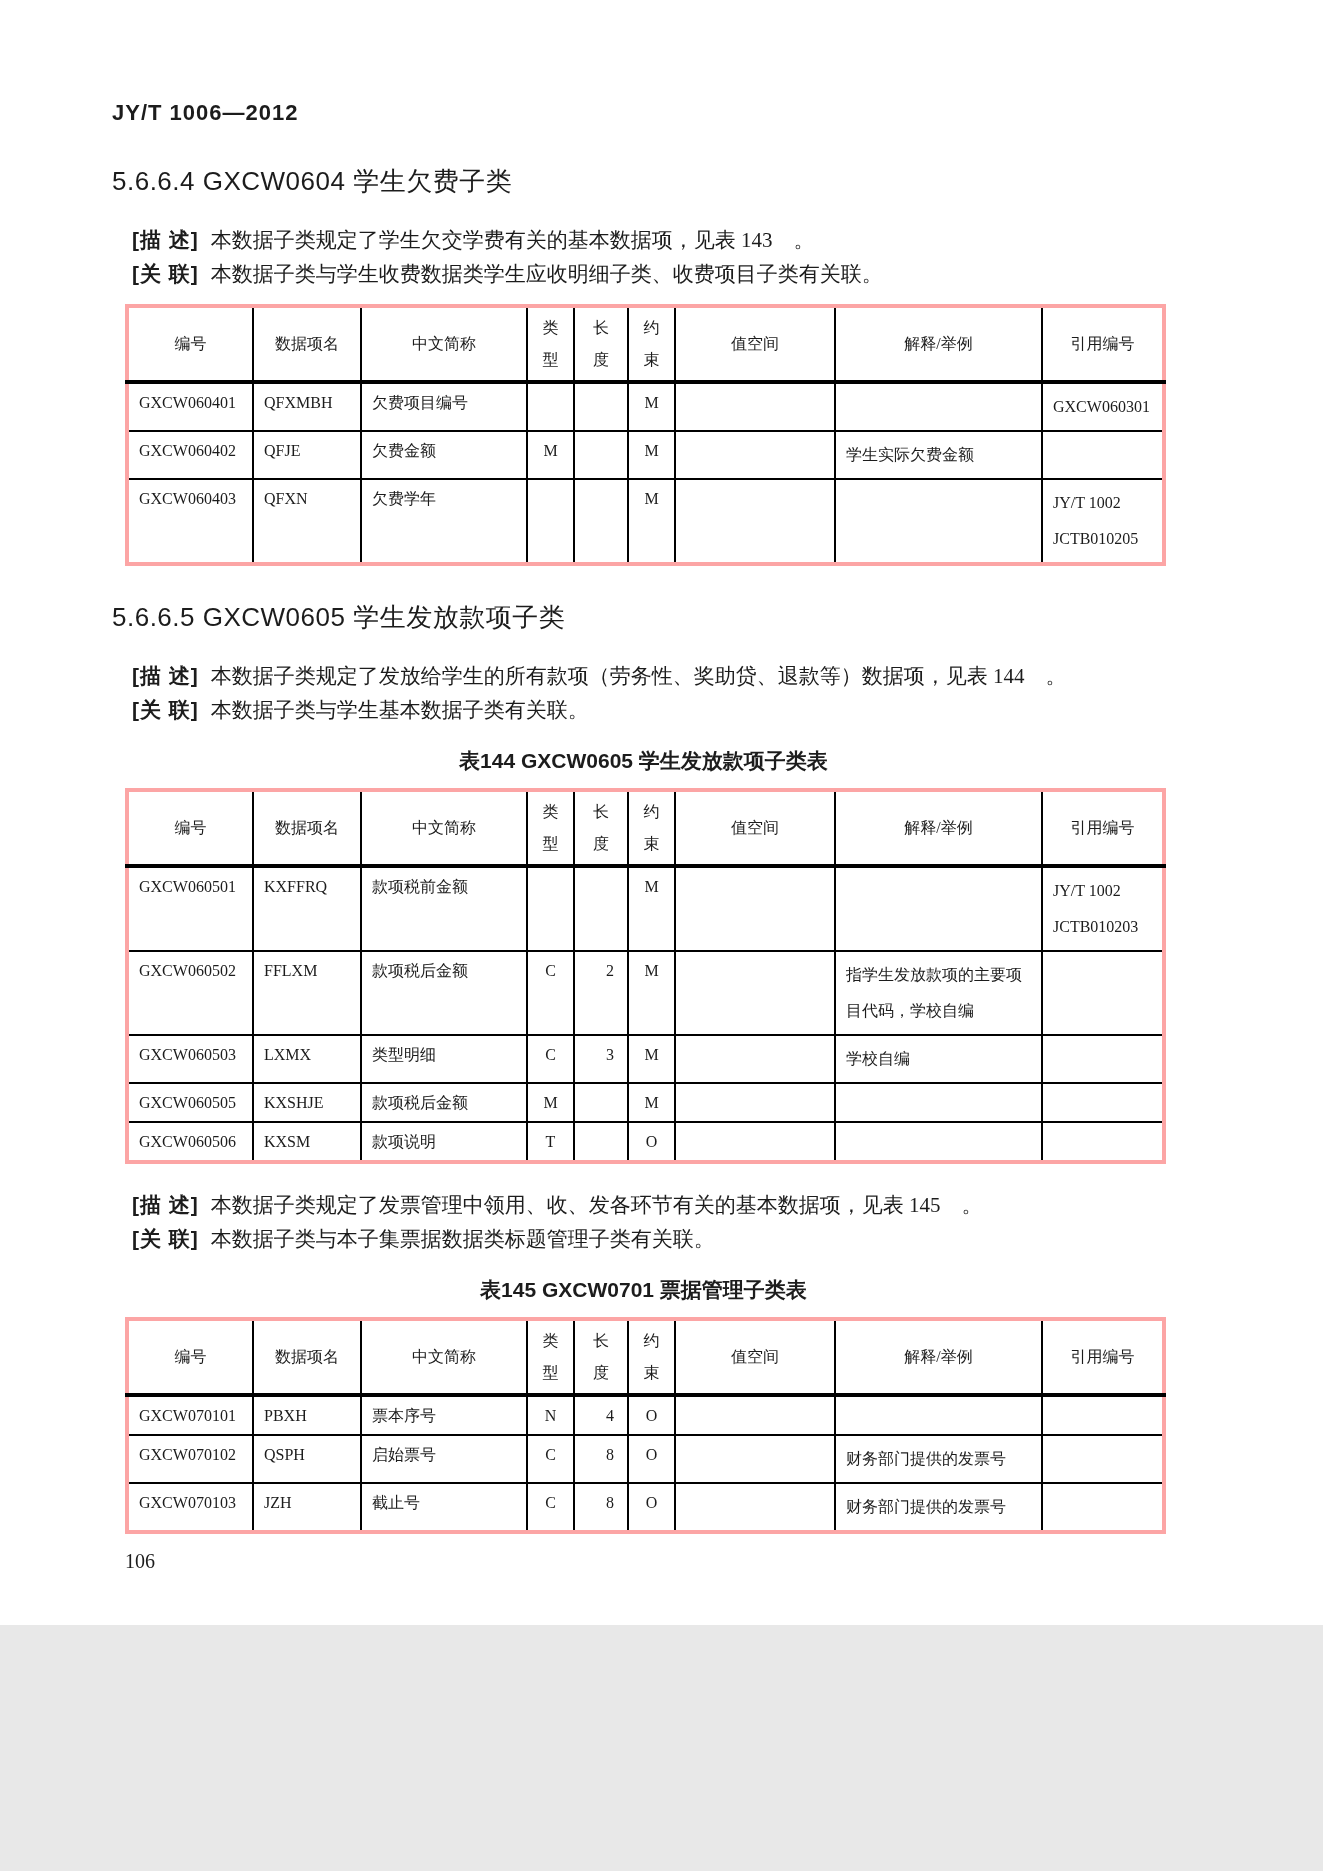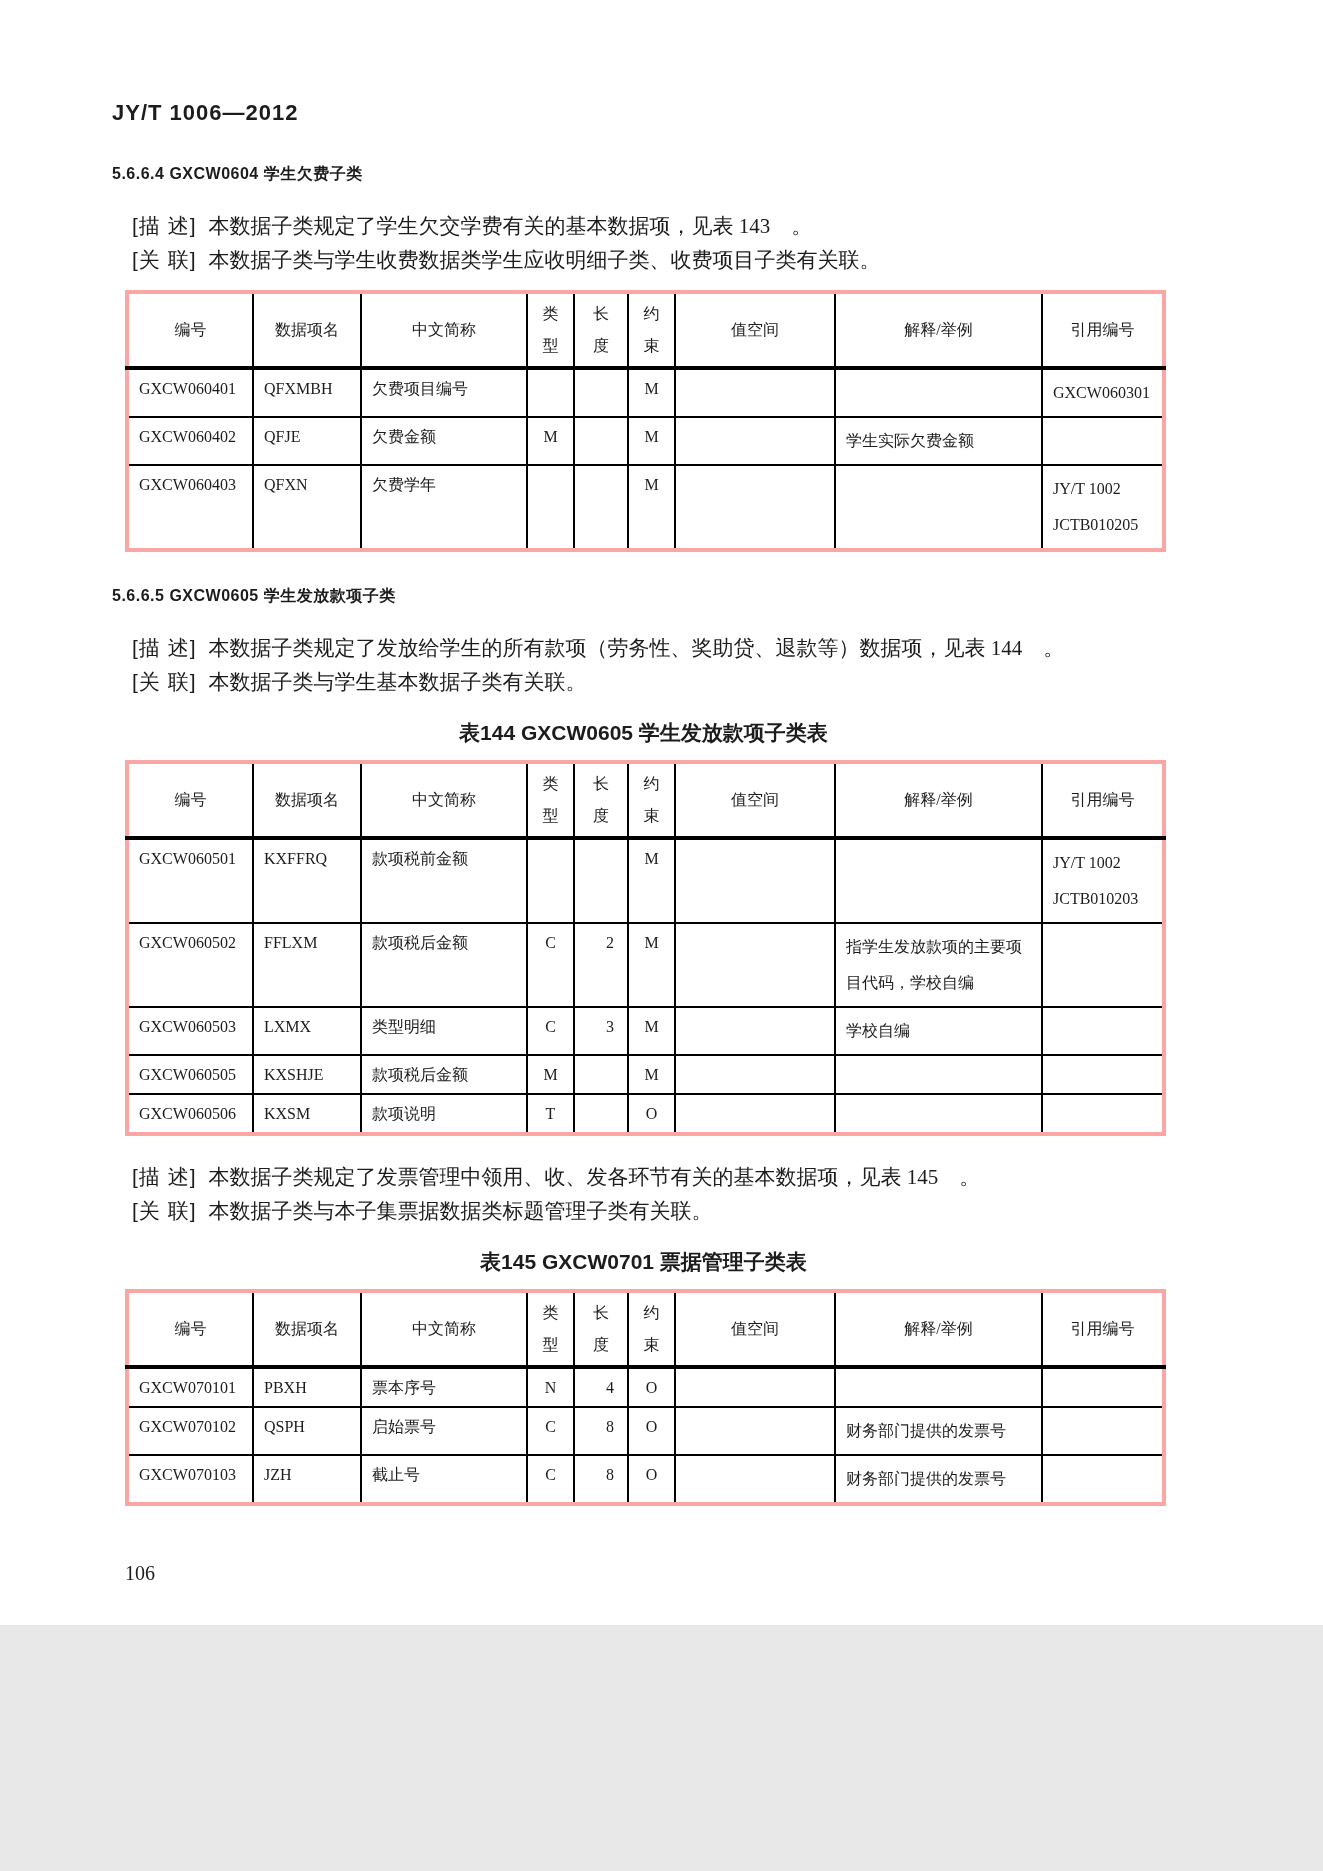--- a/index.html
+++ b/index.html
@@ -13,33 +13,33 @@
     box-sizing:border-box;
     padding:100px 0 0 112px;
     font-family:"Liberation Serif","DejaVu Serif",serif;
   }
   .doc-code{
     font-family:"Liberation Sans","DejaVu Sans",sans-serif;
     font-weight:bold;font-size:22px;letter-spacing:1px;
   }
   .h{
     font-family:"Liberation Sans","DejaVu Sans",sans-serif;
-    font-weight:bold;font-size:16px;
+    font-weight:normal;font-size:26px;
     margin:34px 0 0 0;letter-spacing:0.5px;
   }
   .h.first{margin-top:38px;}
   .h.sub{margin-top:26px;}
   .para{
     margin:0 0 0 20px;width:1090px;
     font-size:21px;line-height:33px;
   }
   .para.pfirst{margin-top:24px;}
   .plabel{
     font-family:"Liberation Sans","DejaVu Sans",sans-serif;
-    font-weight:normal;margin-right:12px;letter-spacing:1px;
+    font-weight:bold;margin-right:12px;letter-spacing:1px;
   }
   .caption{
     margin:20px 0 0 13px;width:1037px;
     text-align:center;
     font-family:"Liberation Sans","DejaVu Sans",sans-serif;
     font-weight:bold;font-size:21px;
   }
   table.dtable{
     margin:13px 0 0 13px;
     width:1037px;table-layout:fixed;
@@ -57,21 +57,21 @@
     vertical-align:top;padding:5px 6px 5px 10px;
     line-height:27px;white-space:pre-line;
   }
   .dtable td.c3,.dtable td.c5{text-align:center;padding:5px 2px;}
   .dtable td.c4{text-align:right;padding:5px 13px 5px 2px;}
   .dtable td.c7,.dtable td.c8{line-height:36px;padding-right:8px;}
   col.w0{width:126px}col.w1{width:108px}col.w2{width:166px}
   col.w3{width:47px}col.w4{width:54px}col.w5{width:47px}
   col.w6{width:160px}col.w7{width:207px}col.w8{width:122px}
   .pageno{
-    position:absolute;left:125px;bottom:40px;
+    position:absolute;left:125px;bottom:52px;
     font-size:20px;
   }
 </style>
 </head>
 <body>
 
 <div class="page">
 
   <div class="doc-code">JY/T 1006—2012</div>
 

